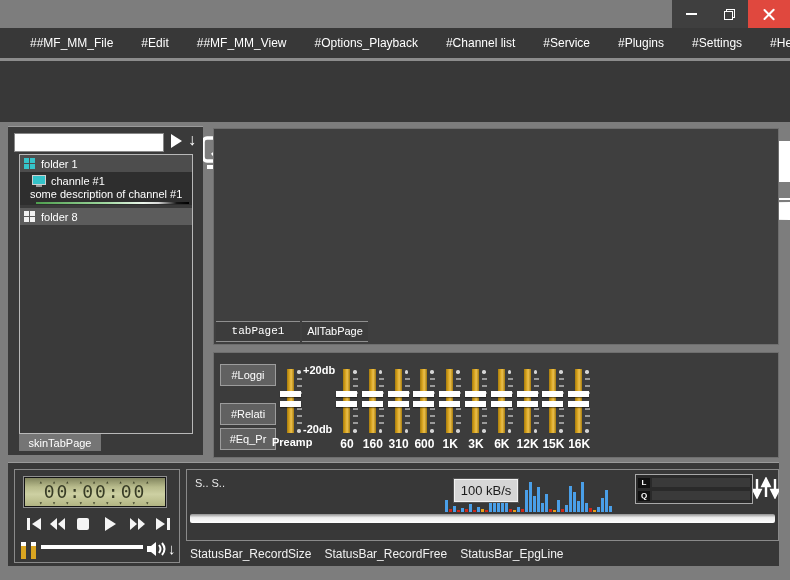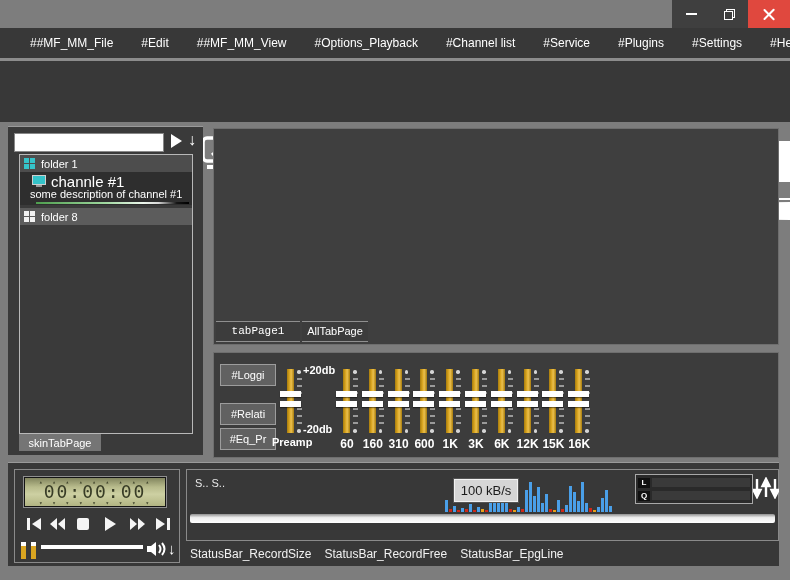--- a/index.html
+++ b/index.html
@@ -43,21 +43,21 @@
   #tree{position:absolute;left:11px;top:27px;width:172px;height:278px;border:1px solid #b8b8b8;background:#3a3a3a;overflow:hidden;}
   .tree-folder{height:17px;display:flex;align-items:center;padding-left:4px;gap:5px;color:#fff;font-size:11px;}
   .tree-folder:nth-of-type(1){background:#4d4d4d;}
   .tree-folder:nth-of-type(3){background:#5c5c5c;}
   .grid-icon{width:12px;height:12px;display:grid;grid-template-columns:5px 5px;grid-template-rows:5px 5px;gap:1px;}
   .grid-icon.teal .cell{background:var(--teal,#35C3C9);}
   .grid-icon.white .cell{background:#f2f2f2;}
   .tree-channel{margin-bottom:3px;position:relative;padding-bottom:4px;}
   .tree-channel.selected{background:#2e2e2e;color:#fff;}
   .tree-channel.dim{background:#a8a8a8;color:#4f4f4f;}
-  .ch-line{display:flex;align-items:center;gap:5px;padding:2px 0 0 12px;font-size:15px;height:14px;}
+  .ch-line{display:flex;align-items:center;gap:5px;padding:2px 0 0 12px;font-size:11px;height:14px;}
   .ch-desc{font-size:11px;padding-left:10px;height:13px;}
   .ch-underline{position:absolute;left:16px;right:3px;bottom:1px;height:2.5px;}
   .tree-channel.selected .ch-underline{background:linear-gradient(90deg,#4e9e4e,#9fd89f 45%,#eef8ee 70%,#d8d8d8 80%,#151515 92%,#000);}
   .tree-channel.dim .ch-underline{background:linear-gradient(90deg,#e4f6e4,#9fd89f 40%,#46a046 75%,#0c3a0c);}
   .mon-icon{width:14px;height:12px;position:relative;flex:0 0 14px;}
   .mon-screen{position:absolute;left:0;top:0;width:12px;height:8px;background:var(--teal,#35C3C9);border:1px solid #cfcfcf;}
   .mon-stand{position:absolute;left:4px;top:10px;width:6px;height:2px;background:#9a9a9a;}
   #skin-tab{position:absolute;left:11px;top:307px;width:82px;height:17px;background:#757575;color:#fff;font-size:11px;display:flex;align-items:center;justify-content:center;}
   
   #main-panel{left:213px;top:128px;width:566px;height:217px;background:#3f3f3f;border:1px solid #6e6e6e;box-sizing:border-box;}

